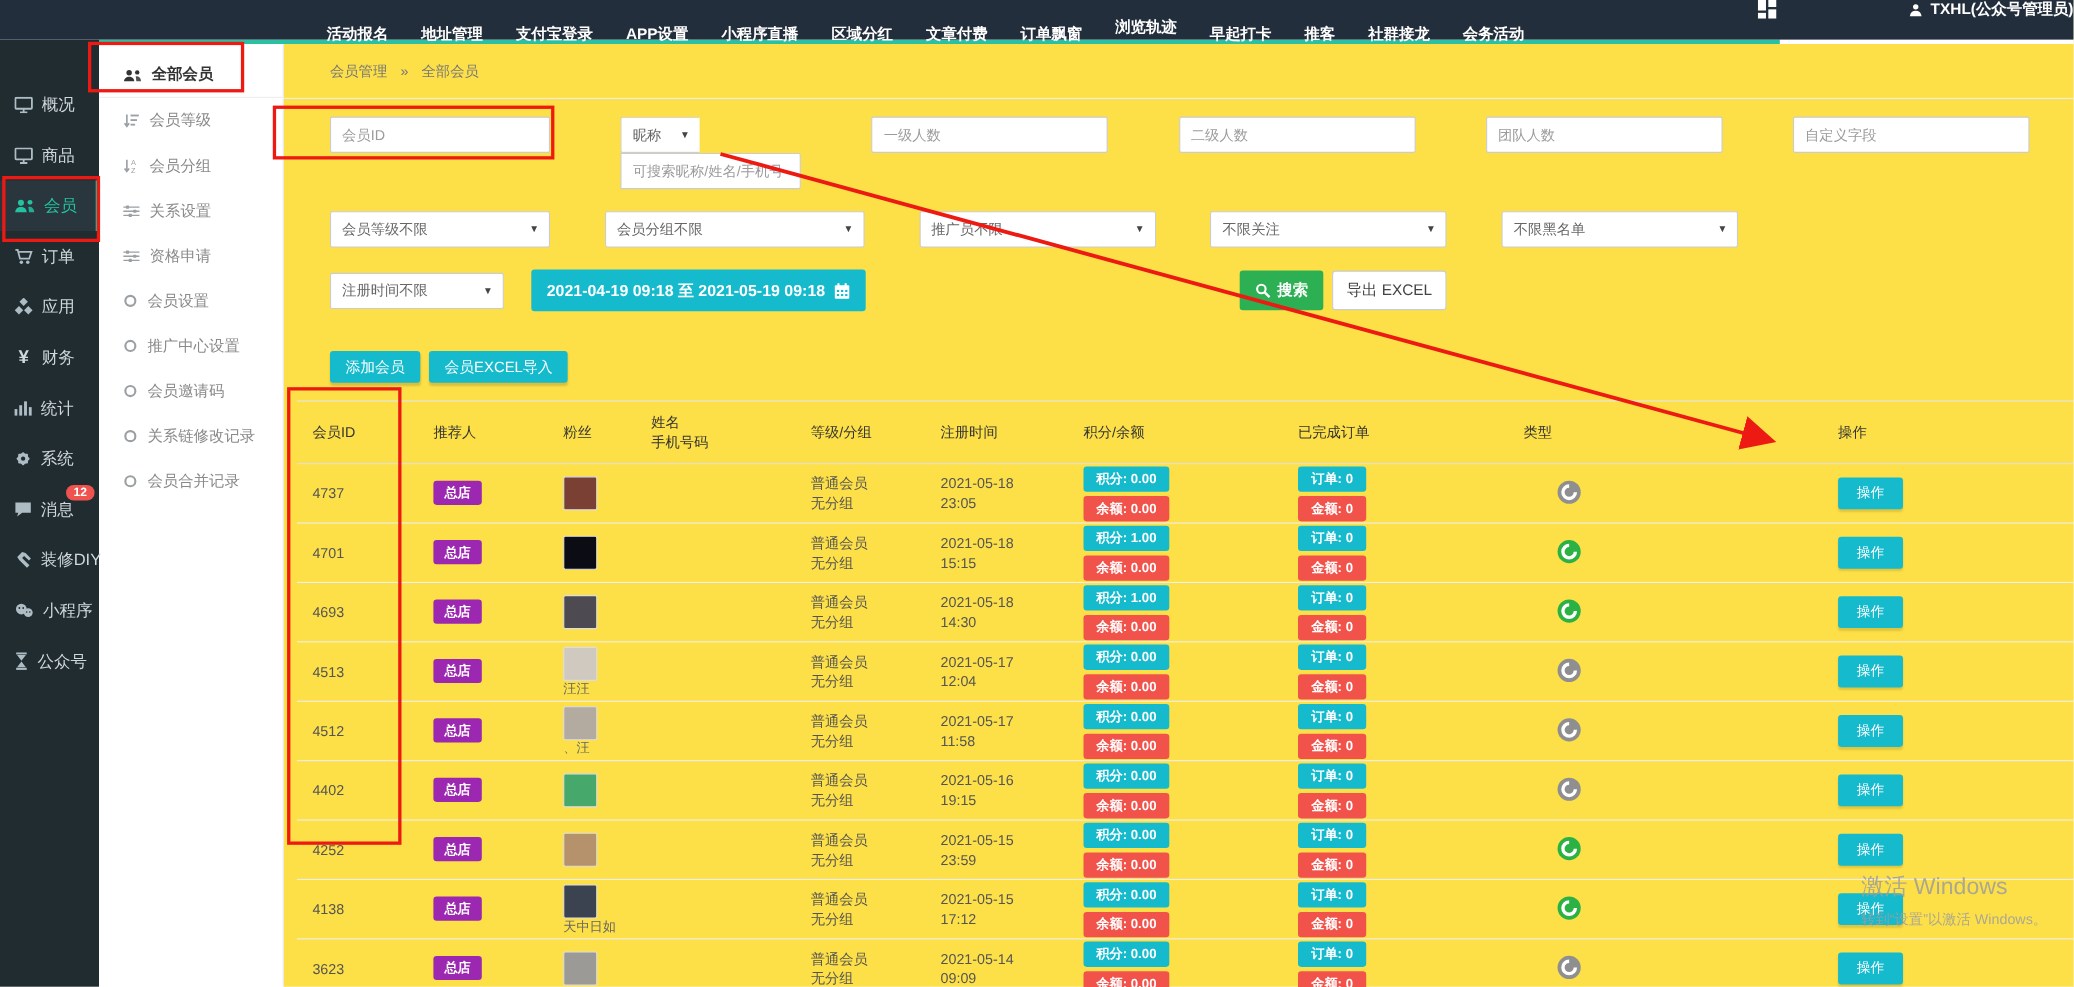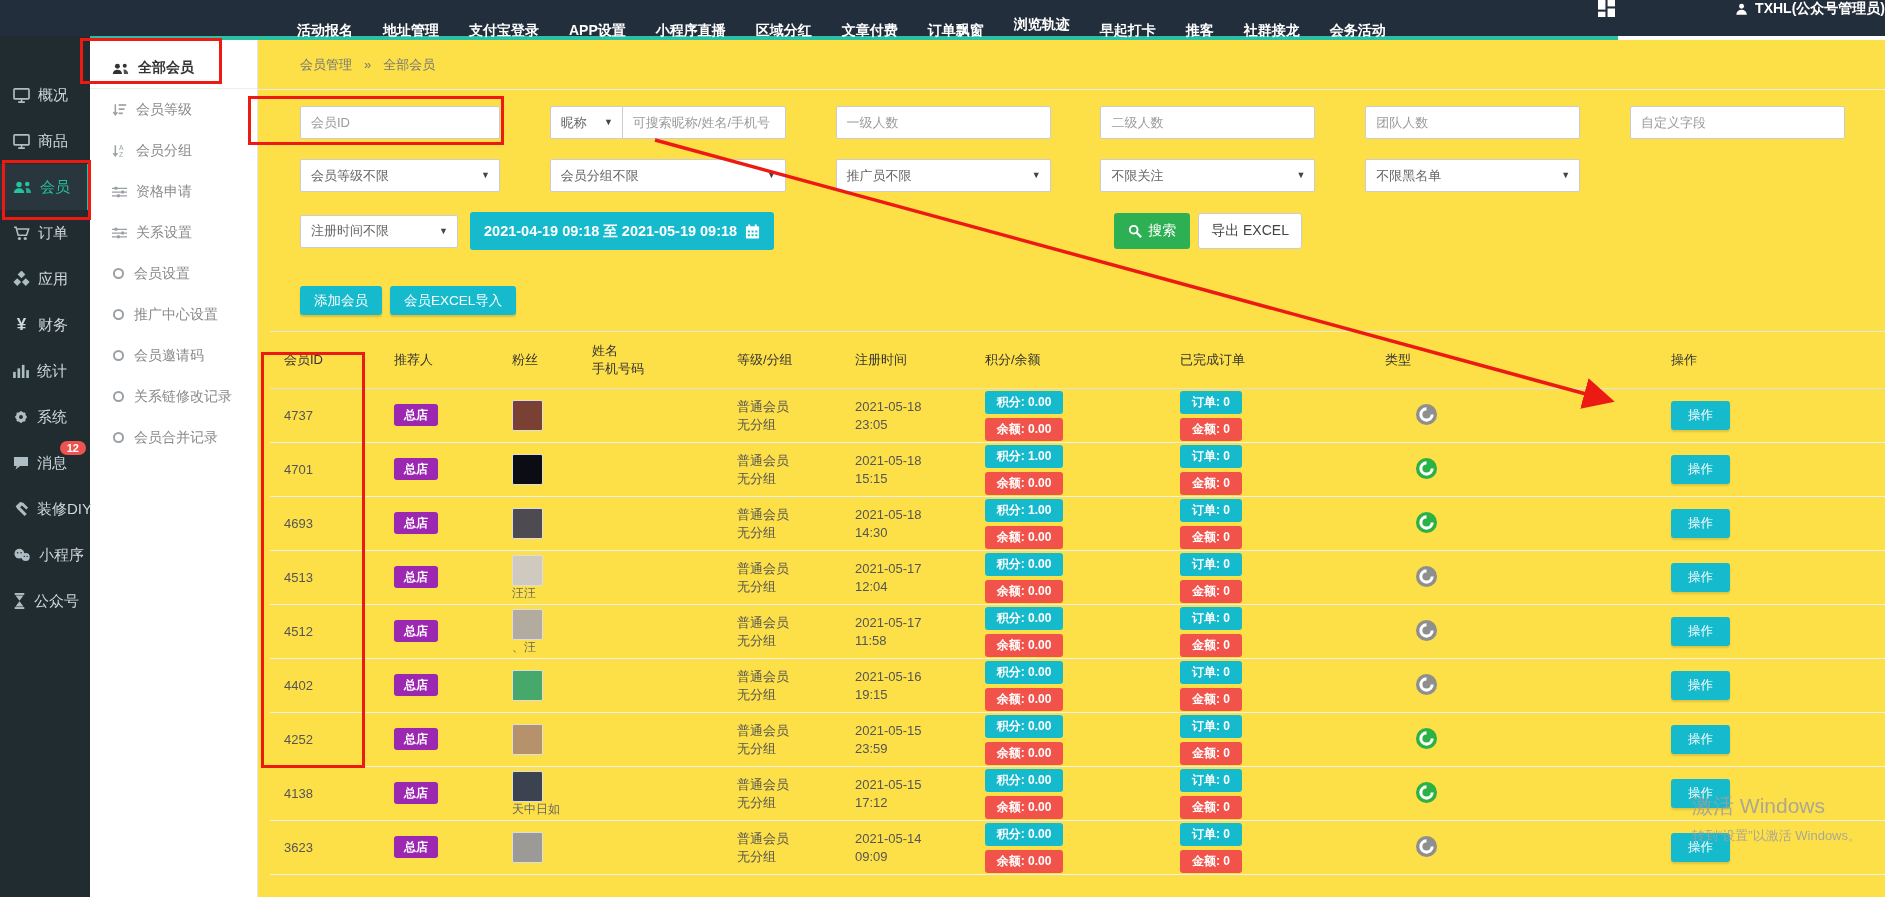--- a/index.html
+++ b/index.html
@@ -44,28 +44,28 @@
 
   .filters { padding:16px 40px 0 42px; }
   .frow { display:flex; justify-content:space-between; margin-bottom:20px; }
   .frow3 { display:flex; margin-bottom:24px; align-items:center; }
   input.fin { height:33px; border:1px solid #ccc; border-radius:2px; padding:0 10px; font-size:13px; color:#444;
     outline:none; background:#fff; }
   input.fin::placeholder { color:#9b9b9b; }
   .sel { position:relative; height:33px; border:1px solid #ccc; border-radius:2px; background:#fff;
     display:flex; align-items:center; padding:0 22px 0 10px; font-size:13px; color:#666; cursor:pointer; }
   .sel .caret { position:absolute; right:9px; top:10px; font-size:9px; color:#444; }
-  .combo { display:flex; }
+  .combo { display:flex;flex-direction:column; }
   .combo .sel { width:72px; border-right:none; border-radius:2px 0 0 2px; }
   .combo input { width:164px; border-radius:0 2px 2px 0; }
   .w200{width:200px;} .w215{width:215px;}
   .date-btn { height:38px; background:#15bacd; color:#fff; border:none; border-radius:3px; font-weight:bold;
-    font-size:14.5px; padding:0 14px; margin-left:12px; display:flex; align-items:center; gap:8px; cursor:pointer; }
+    font-size:14.5px; padding:0 14px; margin-left:25px; display:flex; align-items:center; gap:8px; cursor:pointer; }
   .search-btn { height:36px; background:#2daf53; color:#fff; border:none; border-radius:3px; font-size:14px;
-    font-weight:normal; padding:0 14px; margin-left:22px; display:flex; align-items:center; gap:6px; cursor:pointer; }
+    font-weight:bold; padding:0 14px; margin-left:22px; display:flex; align-items:center; gap:6px; cursor:pointer; }
   .export-btn { height:36px; background:#fff; border:1px solid #ccc; border-radius:3px; color:#444;
     font-size:14px; padding:0 12px; margin-left:8px; cursor:pointer; }
 
   .action-row { padding:12px 0 0 42px; display:flex; gap:8px; }
   .teal-btn { height:29px; background:#15bacd; color:#fff; border:none; border-radius:3px; font-size:13.5px;
     padding:0 14px; cursor:pointer; box-shadow:0 2px 2px rgba(0,0,0,.15); }
   .stats { padding:22px 0 0 42px; font-size:13px; color:#666; }
 
   
   .table { margin:16px 0 0 12px; }
@@ -332,30 +332,30 @@
       </svg>
     <span>会员分组</span>
   </div>
   <div class="sub-item">
     <svg class="ic" width="15" height="12" viewBox="0 0 18 14">
         <path d="M0 2.5h18M0 7h18M0 11.5h18" stroke="currentColor" stroke-width="1.5"></path>
         <rect x="3" y="0.8" width="3.4" height="3.4" rx=".6"></rect>
         <rect x="11" y="5.3" width="3.4" height="3.4" rx=".6"></rect>
         <rect x="6" y="9.8" width="3.4" height="3.4" rx=".6"></rect>
       </svg>
-    <span>资格申请</span>
+    <span>关系设置</span>
   </div>
   <div class="sub-item">
     <svg class="ic" width="15" height="12" viewBox="0 0 18 14">
         <path d="M0 2.5h18M0 7h18M0 11.5h18" stroke="currentColor" stroke-width="1.5"></path>
         <rect x="3" y="0.8" width="3.4" height="3.4" rx=".6"></rect>
         <rect x="11" y="5.3" width="3.4" height="3.4" rx=".6"></rect>
         <rect x="6" y="9.8" width="3.4" height="3.4" rx=".6"></rect>
       </svg>
-    <span>关系设置</span>
+    <span>资格申请</span>
   </div>
   <div class="sub-item">
     <svg class="ic" width="13" height="13" viewBox="0 0 16 16">
         <circle cx="8" cy="8" r="5.6" fill="none" stroke="currentColor" stroke-width="2.4"></circle>
       </svg>
     <span>会员设置</span>
   </div>
   <div class="sub-item">
     <svg class="ic" width="13" height="13" viewBox="0 0 16 16">
         <circle cx="8" cy="8" r="5.6" fill="none" stroke="currentColor" stroke-width="2.4"></circle>

